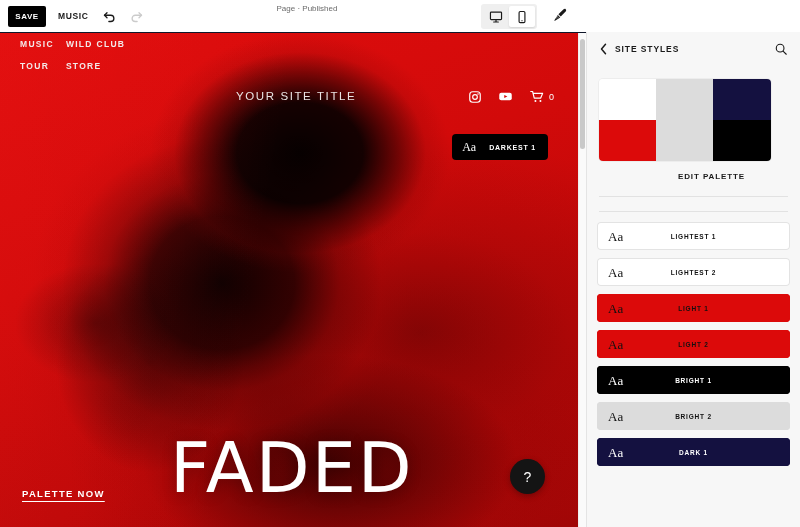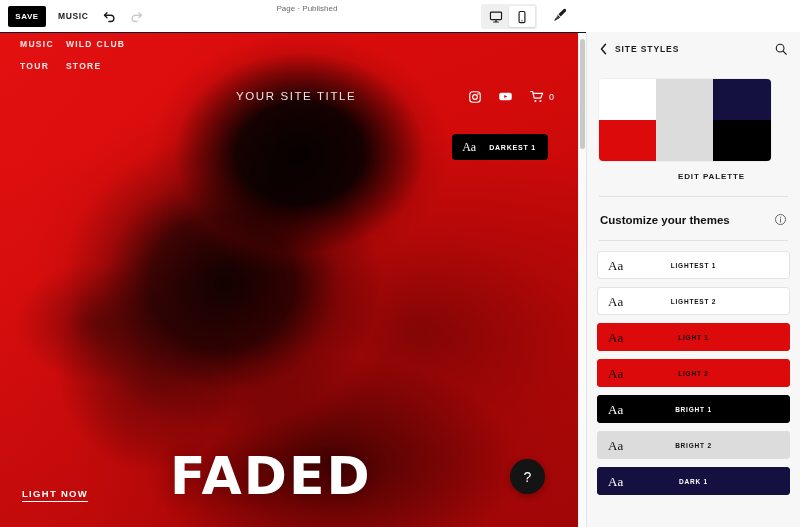--- a/index.html
+++ b/index.html
@@ -109,22 +109,22 @@
     position:absolute; top:101px; right:30px; z-index:9;
     display:flex; align-items:center; background:#000;
     border-radius:4px; height:26px; padding:0 12px 0 10px; gap:13px;
     cursor:pointer;
   }
   .badge-aa { font-size:12px; color:#fff; font-family:"Liberation Serif", serif; }
   .badge-label { font-size:7px; font-weight:bold; letter-spacing:.8px; color:#fff; }
 
   .hero-title {
     position:absolute; left:170px; bottom:26px; z-index:5;
-    font-size:52px; line-height:.95; letter-spacing:2px; color:#fff;
-    font-weight:700; font-family:"DejaVu Sans", sans-serif;
+    font-size:70px; line-height:.95; letter-spacing:2px; color:#fff;
+    font-weight:400; font-family:"DejaVu Sans", sans-serif;
     text-shadow:0 2px 14px rgba(0,0,0,.25);
   }
   .listen-now {
     position:absolute; left:22px; bottom:28px; z-index:5;
     font-size:9.5px; font-weight:bold; letter-spacing:1.3px; color:#fff;
     text-decoration:underline; text-underline-offset:4px; cursor:pointer;
   }
   .help-btn {
     position:absolute; right:33px; bottom:33px; z-index:9;
     width:35px; height:35px; border-radius:50%; background:#141414;
@@ -298,21 +298,21 @@
           <span class="cart-count">0</span>
         </div>
       </div>
 
       <div class="theme-badge">
         <span class="badge-aa">Aa</span>
         <span class="badge-label">DARKEST 1</span>
       </div>
 
       <div class="hero-title">FADED</div>
-      <a class="listen-now" href="#">LIGHT NOW</a>
+      <a class="listen-now" href="#">PALETTE NOW</a>
 
       <button class="help-btn">?</button>
     </div>
 
     <div class="pv-scroll">
       <div class="pv-thumb"></div>
     </div>
   </div>
 
   <div class="sidebar">
@@ -346,30 +346,20 @@
         <div class="pal-col c3">
           <div class="pal-cell" style="background:#141140"></div>
           <div class="pal-cell" style="background:#000000"></div>
         </div>
       </div>
 
       <button class="edit-palette">EDIT PALETTE</button>
 
       <div class="divider"></div>
 
-      <div class="themes-head">
-        <span class="themes-title">Customize your themes</span>
-        <button class="info-btn">
-          <svg width="13" height="13" viewBox="0 0 24 24">
-            <circle cx="12" cy="12" r="9.3" stroke="#5a5a5a" stroke-width="1.7" fill="none"></circle>
-            <circle cx="12" cy="7.4" r="1.15" fill="#5a5a5a"></circle>
-            <path d="M12 10.8 V17" stroke="#5a5a5a" stroke-width="1.7" stroke-linecap="round"></path>
-          </svg>
-        </button>
-      </div>
 
       <div class="divider2"></div>
 
       <div class="theme-list" id="theme-list">
           <div class="theme-row" style="background: rgb(255, 255, 255); box-shadow: rgb(227, 227, 227) 0px 0px 0px 1px inset;">
             <span class="theme-aa" style="color: rgb(17, 17, 17);">Aa</span>
             <span class="theme-name" style="color: rgb(17, 17, 17);">LIGHTEST 1</span>
           </div>
           <div class="theme-row" style="background: rgb(255, 255, 255); box-shadow: rgb(227, 227, 227) 0px 0px 0px 1px inset;">
             <span class="theme-aa" style="color: rgb(17, 17, 17);">Aa</span>

